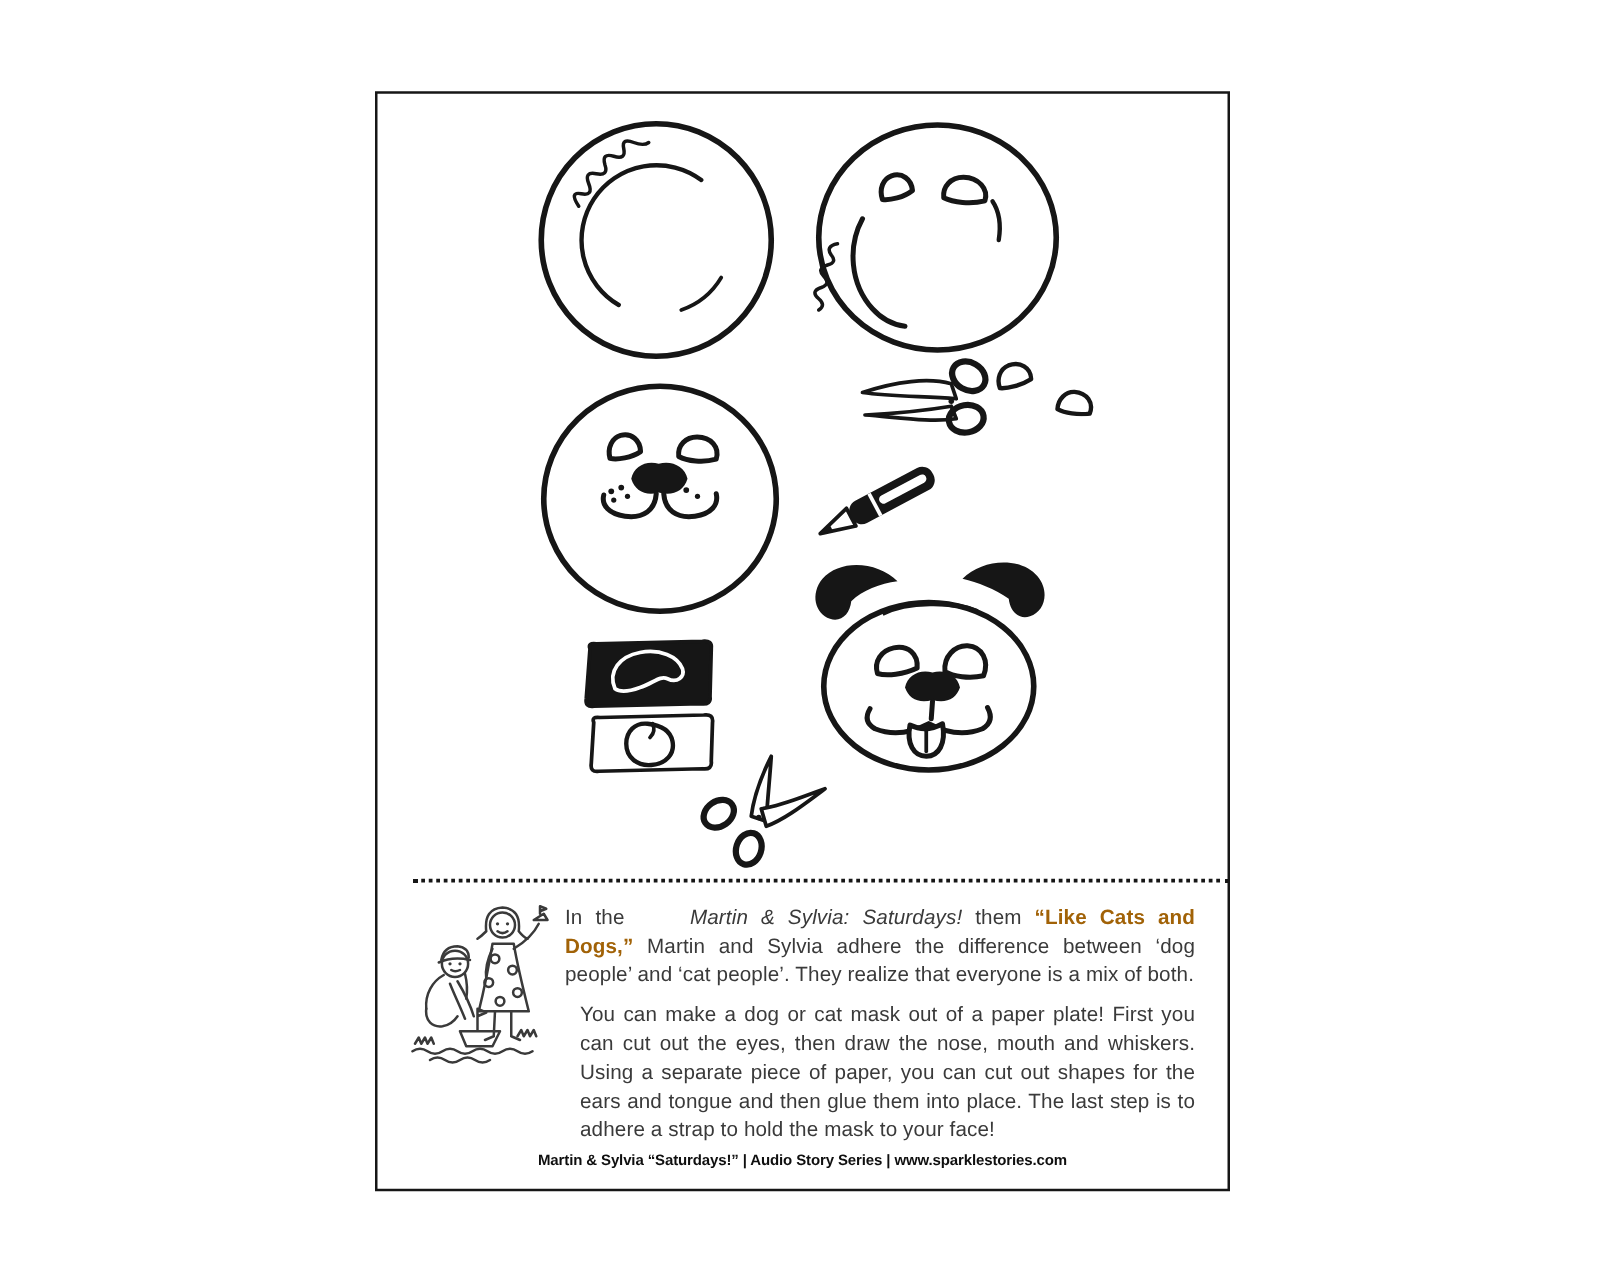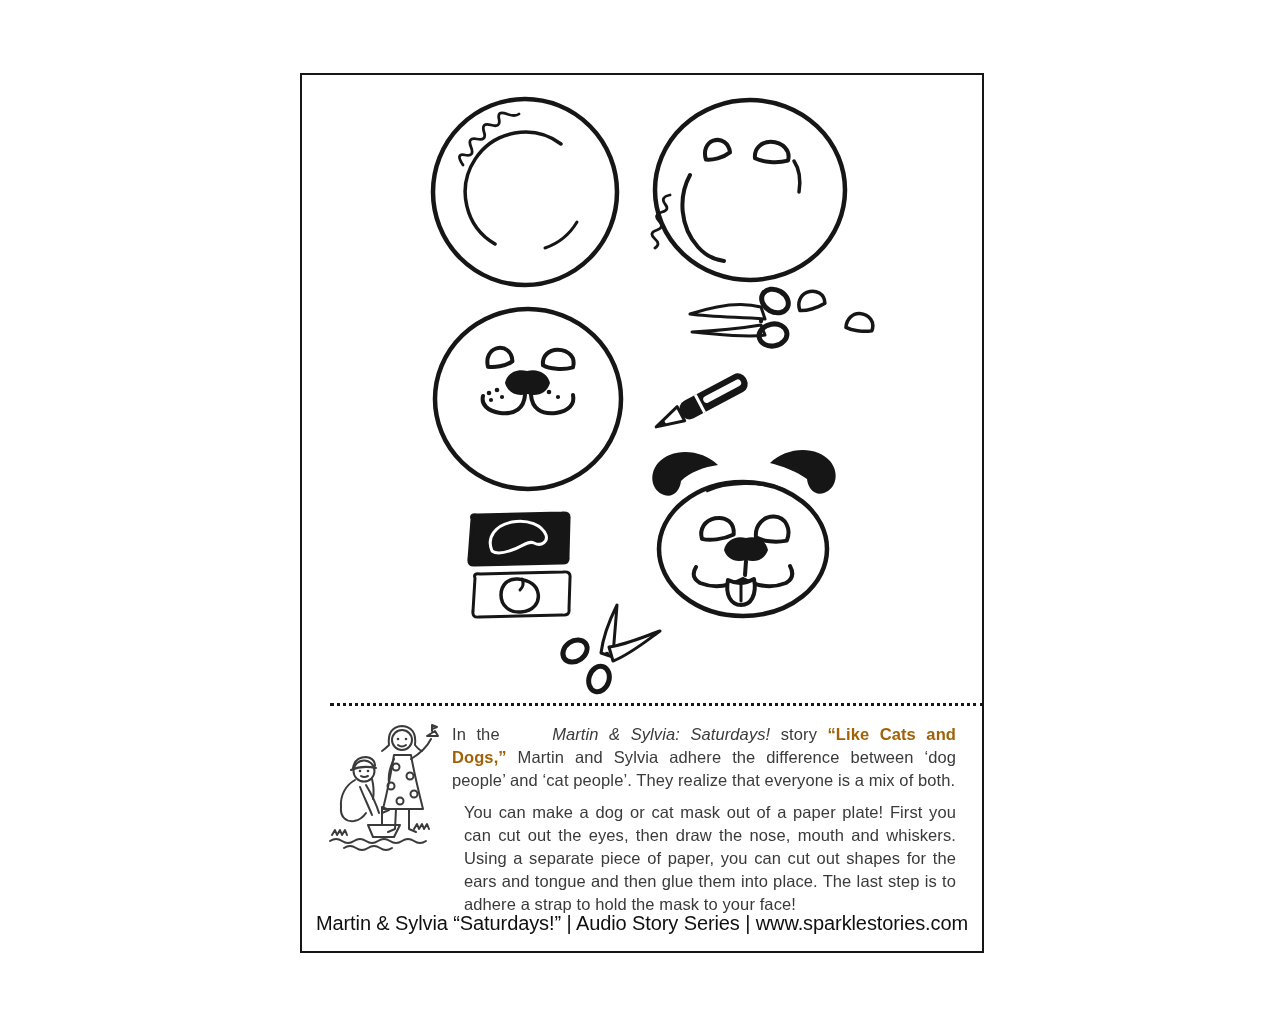--- a/index.html
+++ b/index.html
@@ -11,21 +11,21 @@
   .art { position:absolute; }
   .divider { position:absolute; left:28px; top:628px; width:654px; height:0;
              border-top:3px dotted #161616; }
   .text-col { position:absolute; left:150px; top:648px; width:504px;
               font-size:16.5px; line-height:23px; color:#3a3a3a;
               text-align:justify; letter-spacing:0.1px; }
   .text-col p + p { margin-top:9px;margin-left:12px; }
   .seg-italic { font-style:italic;margin-left:42px; }
   .seg-bold { font-weight:bold; color:#a16207; }
   .footer { position:absolute; left:0; right:0; bottom:16px; text-align:center;
-            font-weight:normal; font-size:20px; letter-spacing:-0.1px; color:#0f0f0f; }
+            font-weight:bold; font-size:12px; letter-spacing:-0.1px; color:#0f0f0f; }
   svg { display:block; }
 </style>
 </head>
 <body>
 
 <div class="canvas">
   <div class="page">
 
     <svg class="art" style="left:125px; top:18px;" width="200" height="200" viewBox="0 0 200 200">
       <ellipse cx="98" cy="99" rx="92" ry="93" fill="#fff" stroke="#161616" stroke-width="4.5"></ellipse>
@@ -155,21 +155,21 @@
       </g>
       <g fill="#3a3a3a">
         <circle cx="74" cy="18" r="1.3"></circle>
           <circle cx="82" cy="18" r="1.3"></circle>
         <circle cx="36" cy="50" r="1.3"></circle>
           <circle cx="44" cy="50" r="1.3"></circle>
       </g>
     </svg>
 
     <div class="text-col">
-      <p><span>In the </span><span class="seg-italic">Martin &amp; Sylvia: Saturdays!</span><span> story </span><span class="seg-bold">“Like Cats and Dogs,”</span><span> Martin and Sylvia adhere the difference between ‘dog people’ and ‘cat people’.  They realize that everyone is a mix of both.</span></p>
+      <p><span>In the </span><span class="seg-italic">Martin &amp; Sylvia: Saturdays!</span><span> them </span><span class="seg-bold">“Like Cats and Dogs,”</span><span> Martin and Sylvia adhere the difference between ‘dog people’ and ‘cat people’.  They realize that everyone is a mix of both.</span></p>
       <p>You can make a dog or cat mask out of a paper plate!  First you can cut out the eyes, then draw the nose, mouth and whiskers.  Using a separate piece of paper, you can cut out shapes for the ears and tongue and then glue them into place.  The last step is to adhere a strap to hold the mask to your face!</p>
     </div>
 
     <div class="footer">
       <span>Martin &amp; Sylvia “Saturdays!” | Audio Story Series | www.sparklestories.com</span>
     </div>
 
   </div>
 </div>
 

